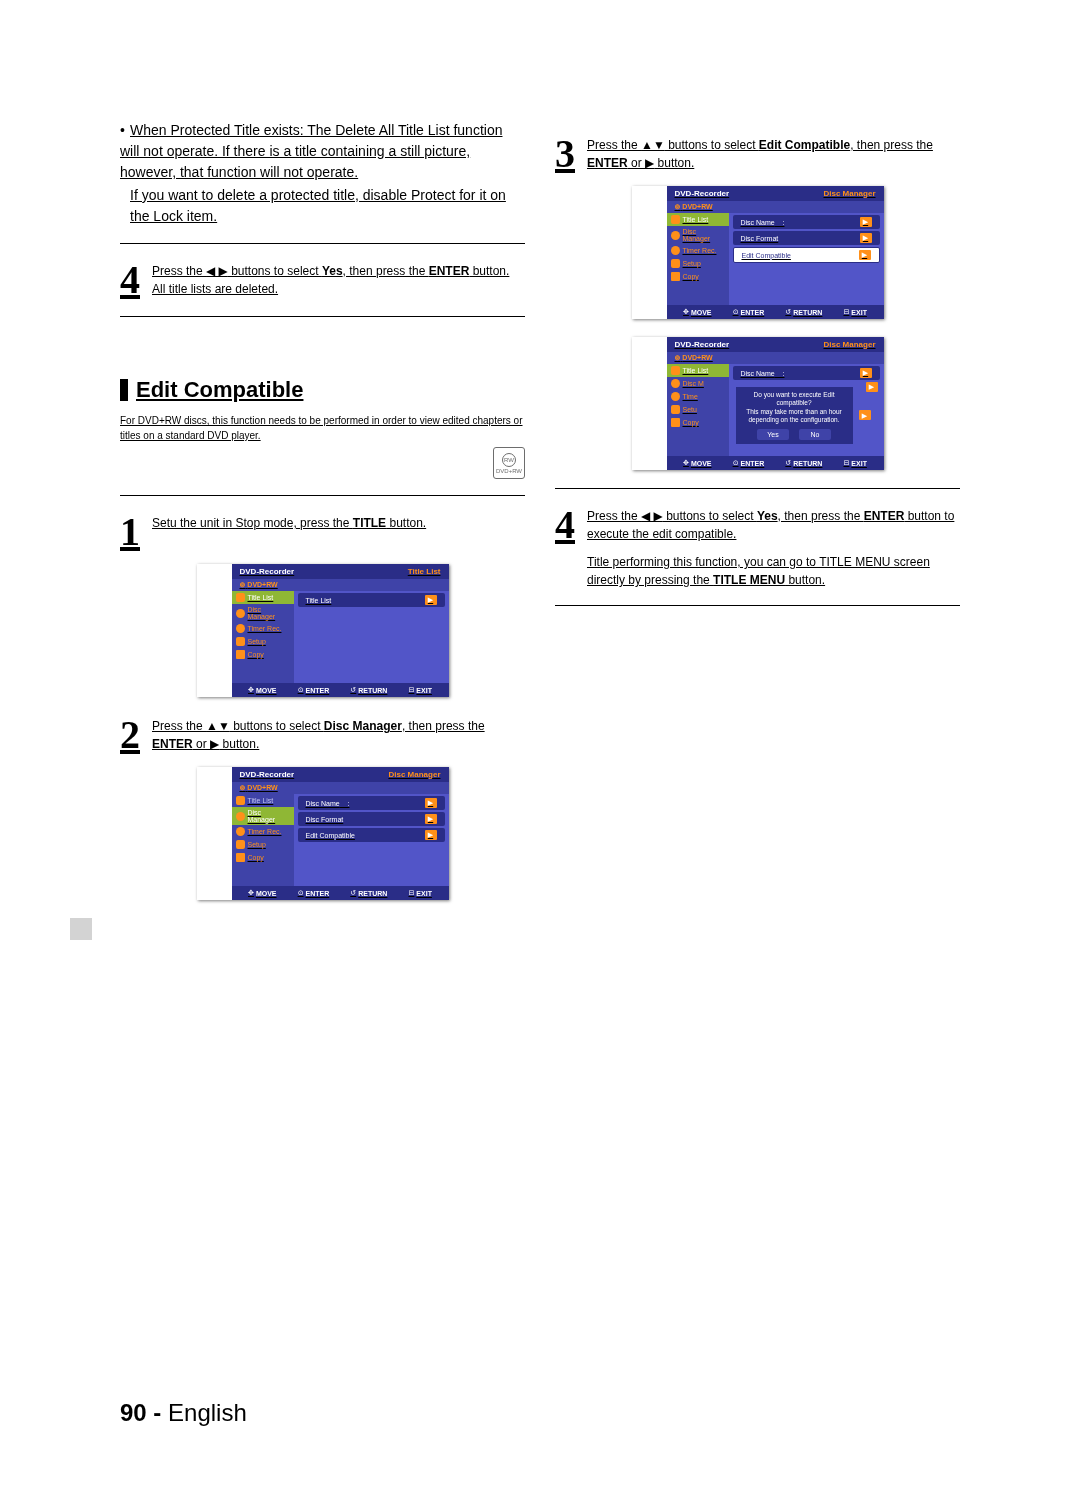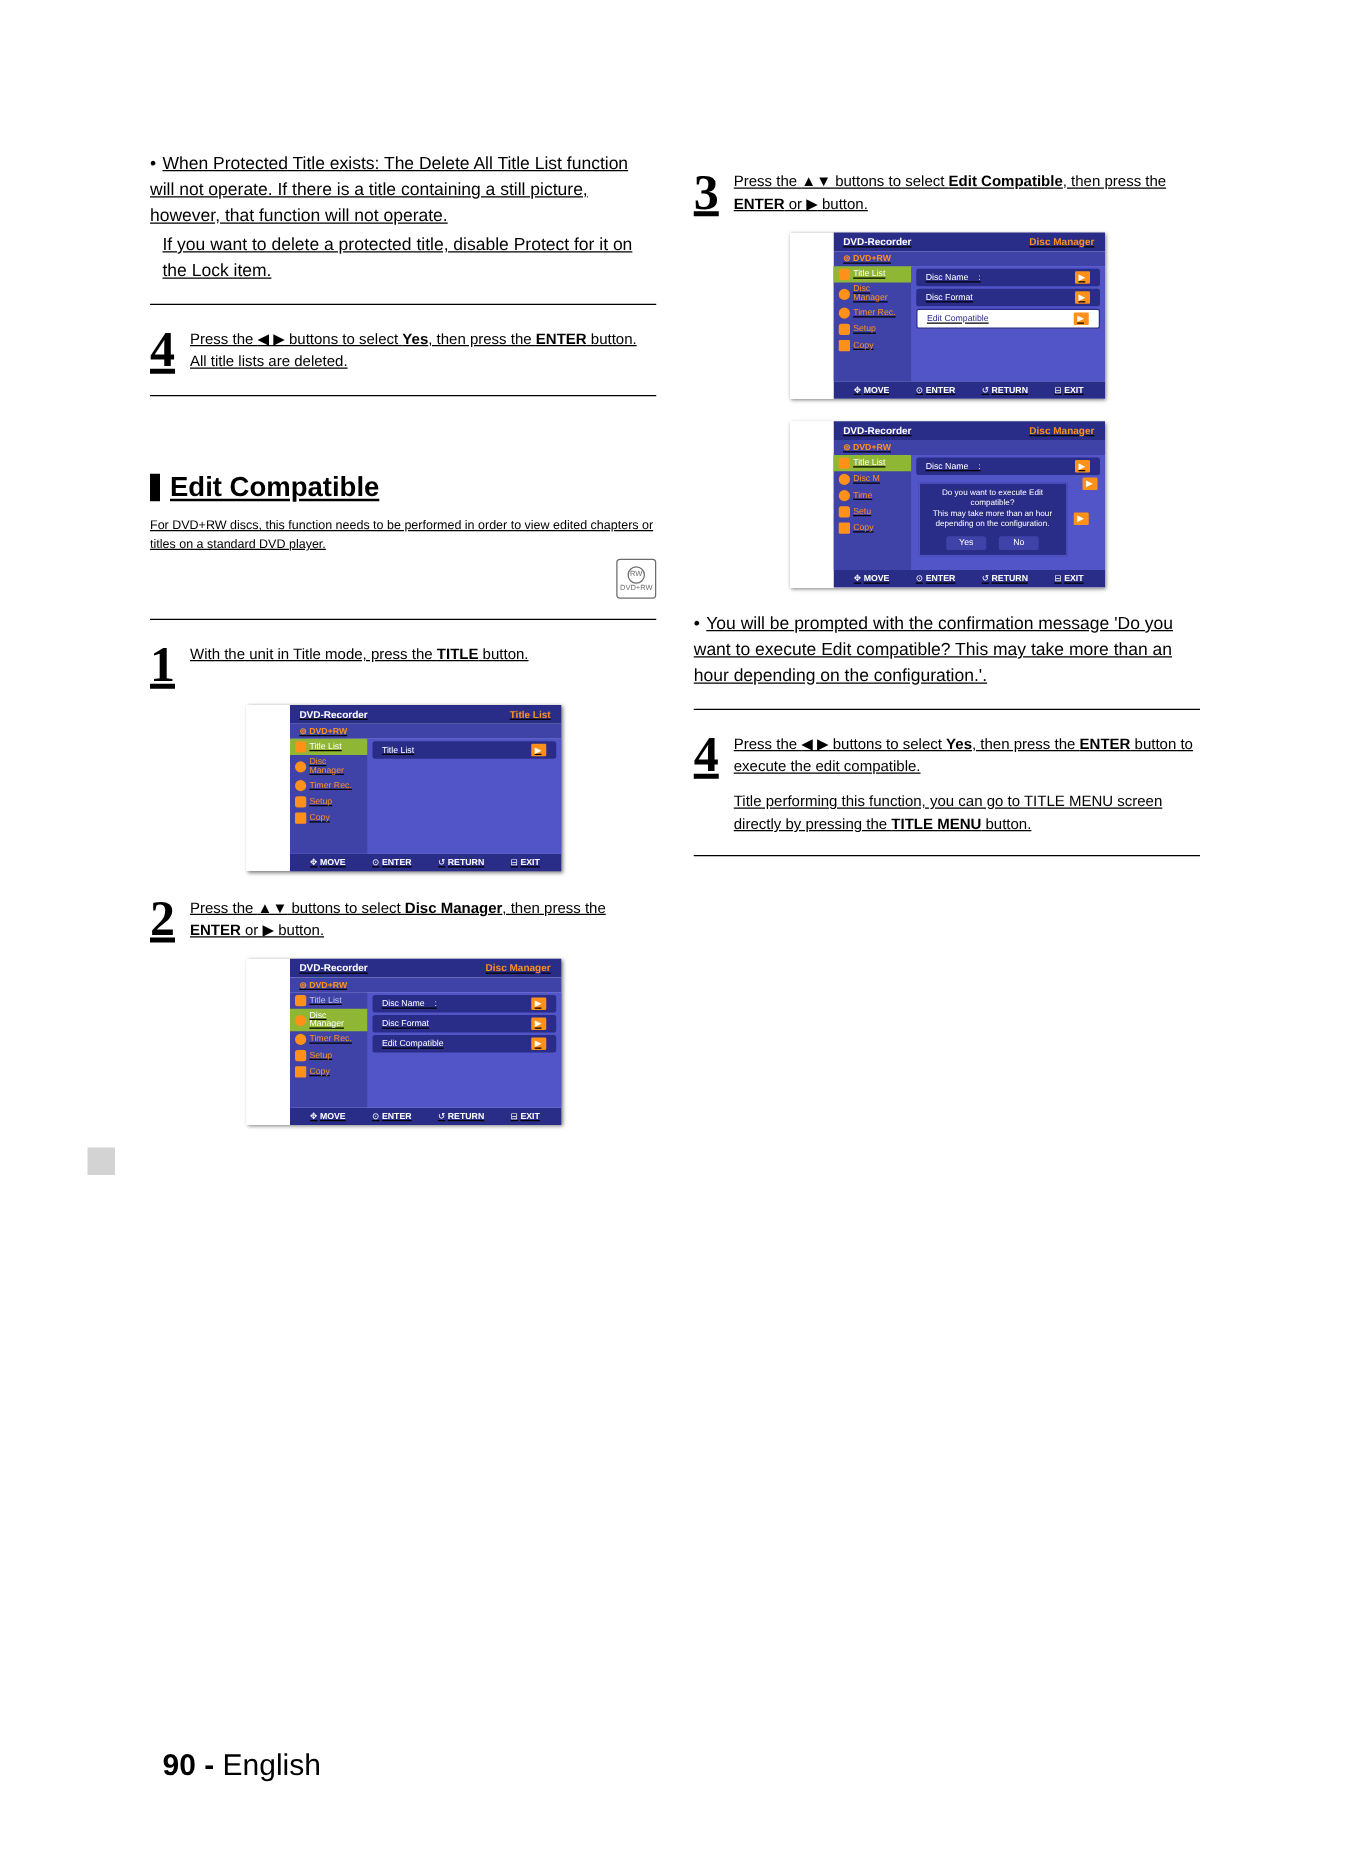--- a/index.html
+++ b/index.html
@@ -204,21 +204,21 @@
     position: absolute;
     left: 70px;
     top: 918px;
     width: 22px;
     height: 22px;
     background: #d3d3d3;
   }
   .page-footer {
     position: absolute;
     bottom: 60px;
-    left: 130px;
+    left: 120px;
     font-size: 24px;
   }
   .page-footer b { font-weight: bold; }
 </style>
 </head>
 <body>
 
 <div class="page">
   <div class="cols">
 
@@ -254,21 +254,21 @@
           <span>DVD+RW</span>
         </div>
         <div style="clear:both;"></div>
       </div>
 
       <hr class="hr">
 
       <div class="step">
         <div class="step-num">1</div>
         <div class="step-text">
-          <span>With the unit in Title mode, press the </span><b>TITLE</b><span> button.</span>
+          <span>Setu the unit in Stop mode, press the </span><b>TITLE</b><span> button.</span>
         </div>
       </div>
 
       <div class="osd">
         <div class="osd-header">
           <span>DVD-Recorder</span>
           <span class="right">Title List</span>
         </div>
         <div class="osd-sub"><span>⊚</span> <span>DVD+RW</span></div>
         <div class="osd-body">
@@ -528,23 +528,20 @@
               <span>↺</span> 
               <b>RETURN</b>
             </span>
           <span>
               <span>⊟</span> 
               <b>EXIT</b>
             </span>
         </div>
       </div>
 
-      <div class="bullet-text">
-        <span class="dot">•</span><span>You will be prompted with the confirmation message 'Do you want to execute Edit compatible? This may take more than an hour depending on the configuration.'.</span>
-      </div>
 
       <hr class="hr">
 
       <div class="step">
         <div class="step-num">4</div>
         <div class="step-text">
           <span>Press the </span><span>◀ ▶</span><span> buttons to select </span><b>Yes</b><span>, then press the </span><b>ENTER</b><span> button to execute the edit compatible.</span>
           <div style="margin-top:10px;">
             <span>Title performing this function, you can go to TITLE MENU screen directly by pressing the </span><b>TITLE MENU</b><span> button.</span>
           </div>

